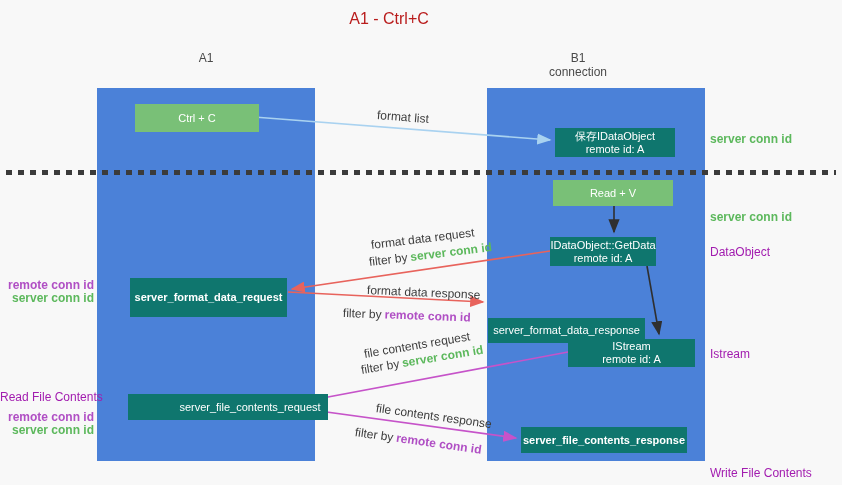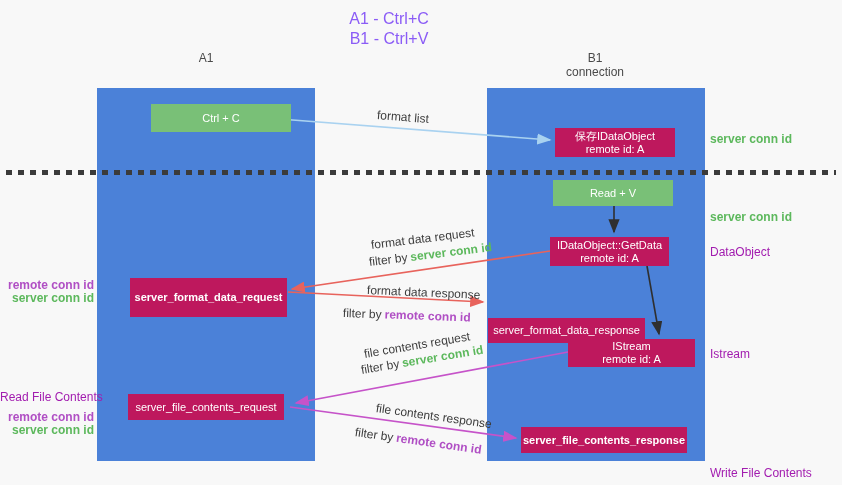--- a/index.html
+++ b/index.html
@@ -7,42 +7,42 @@
     font-family:"Liberation Sans","DejaVu Sans",sans-serif;
     background:#f1f1f1;
   }
   .canvas{
     position:relative;width:842px;height:485px;
     background:#f8f8f8;overflow:hidden;
     font-family:"Liberation Sans","DejaVu Sans",sans-serif;
   }
   .title{
     position:absolute;top:9px;left:0;width:778px;text-align:center;
-    font-size:16px;line-height:20px;color:#8b5cf6;
+    font-size:16px;line-height:20px;color:#b91c1c;
   }
   .col-header{
     position:absolute;top:51px;width:218px;text-align:center;
     font-size:12px;line-height:14px;color:#4a4a4a;
   }
   .col-rect{
     position:absolute;top:88px;width:218px;height:373px;
     background:#4B81D8;z-index:1;
   }
   .arrows{position:absolute;top:0;left:0;z-index:2;}
   .dotted{
     position:absolute;top:170px;left:6px;width:830px;height:5px;z-index:3;
     background:repeating-linear-gradient(90deg,#3b3b3b 0 6px,transparent 6px 12px);
   }
   .node{
     position:absolute;z-index:4;color:#ffffff;
     display:flex;flex-direction:column;align-items:center;justify-content:center;
     font-size:11px;line-height:13px;text-align:center;white-space:nowrap;
   }
   .green{background:#79C077;}
-  .orange{background:#be185d;}
+  .orange{background:#0f766e;}
   .side-label{
     position:absolute;z-index:4;font-size:12px;line-height:13px;
     white-space:nowrap;color:#a21caf;
   }
   .right-lbl{left:710px;}
   .left-lbl{left:0;width:94px;text-align:right;}
   .bold-green{color:#5CB85C;font-weight:bold;}
   .bold-purple{color:#B04FC4;font-weight:bold;}
   .albl{
     position:absolute;z-index:4;font-size:12px;color:#3d3d3d;
@@ -50,27 +50,26 @@
   }
   .albl .target{font-weight:bold;margin-left:3px;}
 </style>
 </head>
 <body>
 
 <div class="canvas">
 
   <div class="title">
     <div>A1 - Ctrl+C</div>
-    <div>B1 - Ctrl+V</div>
   </div>
 
   <div class="col-header" style="left:97px;">
     <div>A1</div>
   </div>
-  <div class="col-header" style="left:486px;">
+  <div class="col-header" style="left:469px;">
     <div>B1</div>
     <div>connection</div>
   </div>
 
   <div class="col-rect" style="left:97px;"></div>
   <div class="col-rect" style="left:487px;"></div>
 
   <svg class="arrows" width="842" height="485">
     <defs>
       <marker id="m-blue" markerWidth="9" markerHeight="7" refX="8" refY="3.5" orient="auto">
@@ -90,52 +89,52 @@
     <line x1="614" y1="206" x2="614" y2="232" stroke="#2F2F2F" stroke-width="1.6" marker-end="url(#m-black)"></line>
     <line x1="550" y1="251" x2="292" y2="289" stroke="#E8635C" stroke-width="1.6" marker-end="url(#m-red)"></line>
     <line x1="288" y1="292" x2="483" y2="302" stroke="#E8635C" stroke-width="1.6" marker-end="url(#m-red)"></line>
     <line x1="647" y1="266" x2="659" y2="334" stroke="#2F2F2F" stroke-width="1.6" marker-end="url(#m-black)"></line>
     <line x1="568" y1="352" x2="296" y2="403" stroke="#C653C9" stroke-width="1.6" marker-end="url(#m-magenta)"></line>
     <line x1="290" y1="407" x2="516" y2="438" stroke="#C653C9" stroke-width="1.6" marker-end="url(#m-magenta)"></line>
   </svg>
 
   <div class="dotted"></div>
 
-  <div class="node green" style="left:151px;top:104px;width:140px;height:28px;">
+  <div class="node green" style="left:135px;top:104px;width:124px;height:28px;">
     <span>Ctrl + C</span>
   </div>
 
   <div class="node orange" style="left:555px;top:128px;width:120px;height:29px;">
     <span>保存IDataObject</span>
     <span>remote id: A</span>
   </div>
 
   <div class="node green" style="left:553px;top:180px;width:120px;height:26px;">
     <span>Read + V</span>
   </div>
 
-  <div class="node orange" style="left:550px;top:237px;width:119px;height:29px;">
+  <div class="node orange" style="left:550px;top:237px;width:106px;height:29px;">
     <span>IDataObject::GetData</span>
     <span>remote id: A</span>
   </div>
 
   <div class="node orange" style="left:130px;top:278px;width:157px;height:39px;font-weight:bold;">
     <span>server_format_data_request</span>
   </div>
 
   <div class="node orange" style="left:488px;top:290px;width:157px;height:25px;margin-top:28px;">
     <span>server_format_data_response</span>
   </div>
 
   <div class="node orange" style="left:568px;top:339px;width:127px;height:28px;">
     <span>IStream</span>
     <span>remote id: A</span>
   </div>
 
-  <div class="node orange" style="left:128px;top:394px;width:156px;height:26px;">
+  <div class="node orange" style="left:128px;top:394px;width:156px;height:26px;padding-left:44px;">
     <span>server_file_contents_request</span>
   </div>
 
   <div class="node orange" style="left:521px;top:427px;width:166px;height:26px;font-weight:bold;">
     <span>server_file_contents_response</span>
   </div>
 
   <div class="side-label right-lbl bold-green" style="top:133px;">server conn id</div>
   <div class="side-label right-lbl bold-green" style="top:211px;">server conn id</div>
   <div class="side-label right-lbl" style="top:246px;">DataObject</div>

